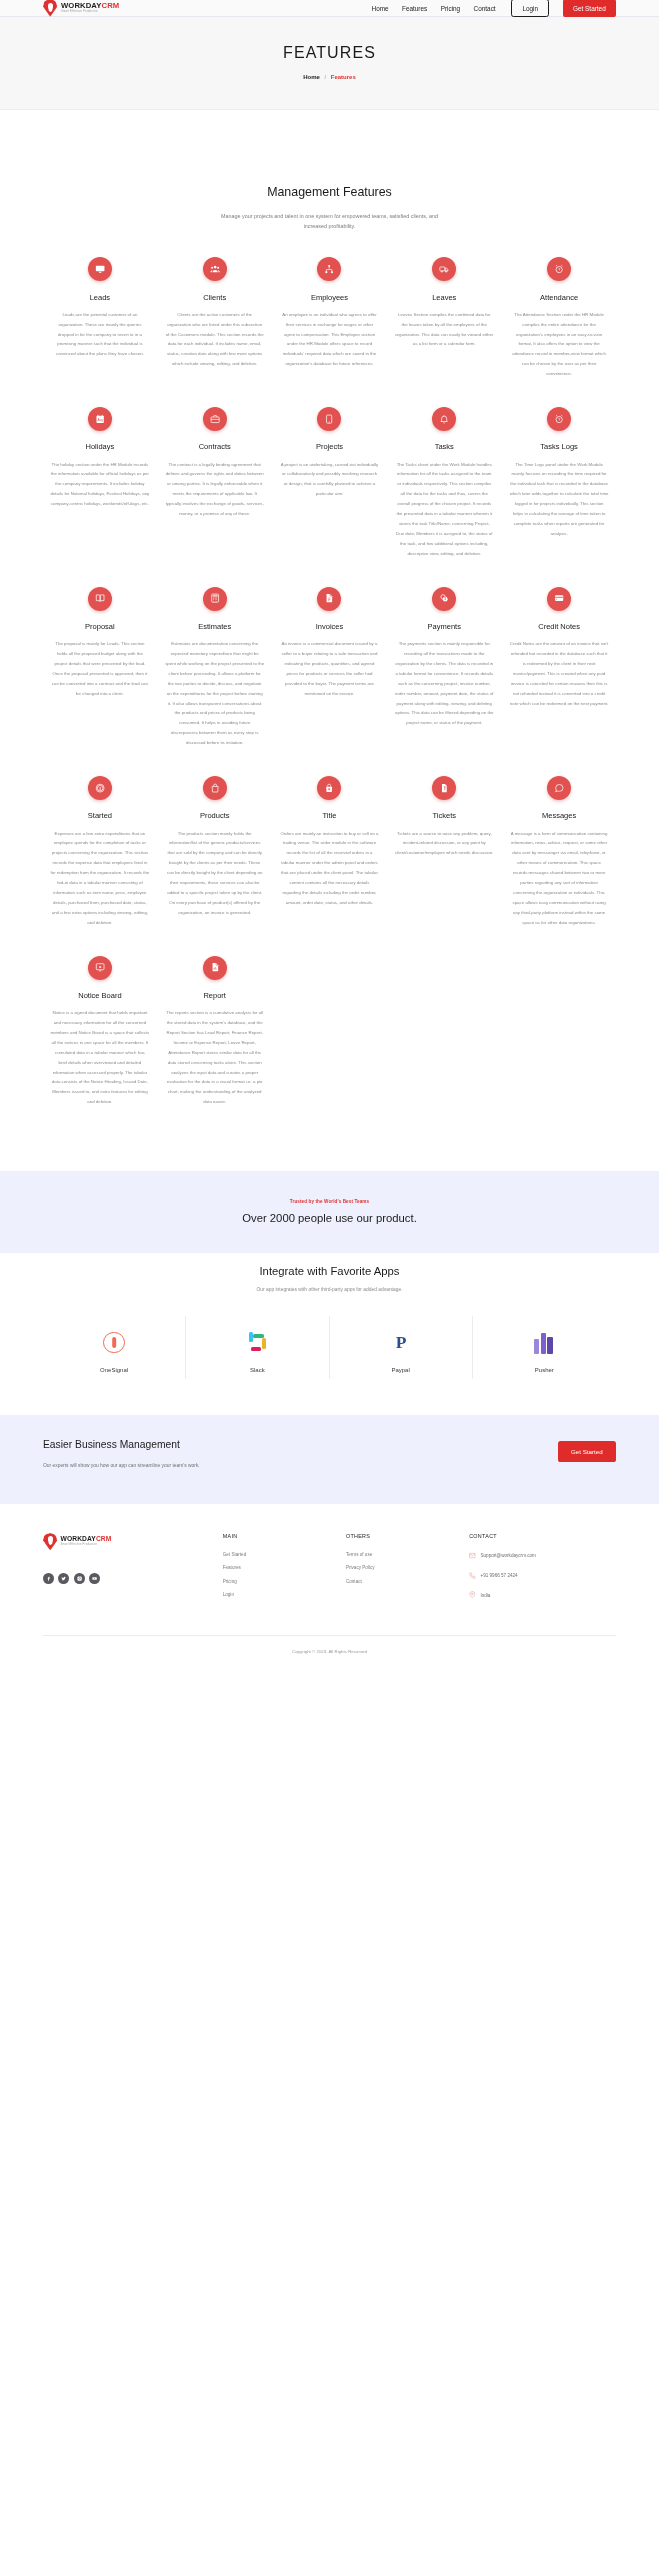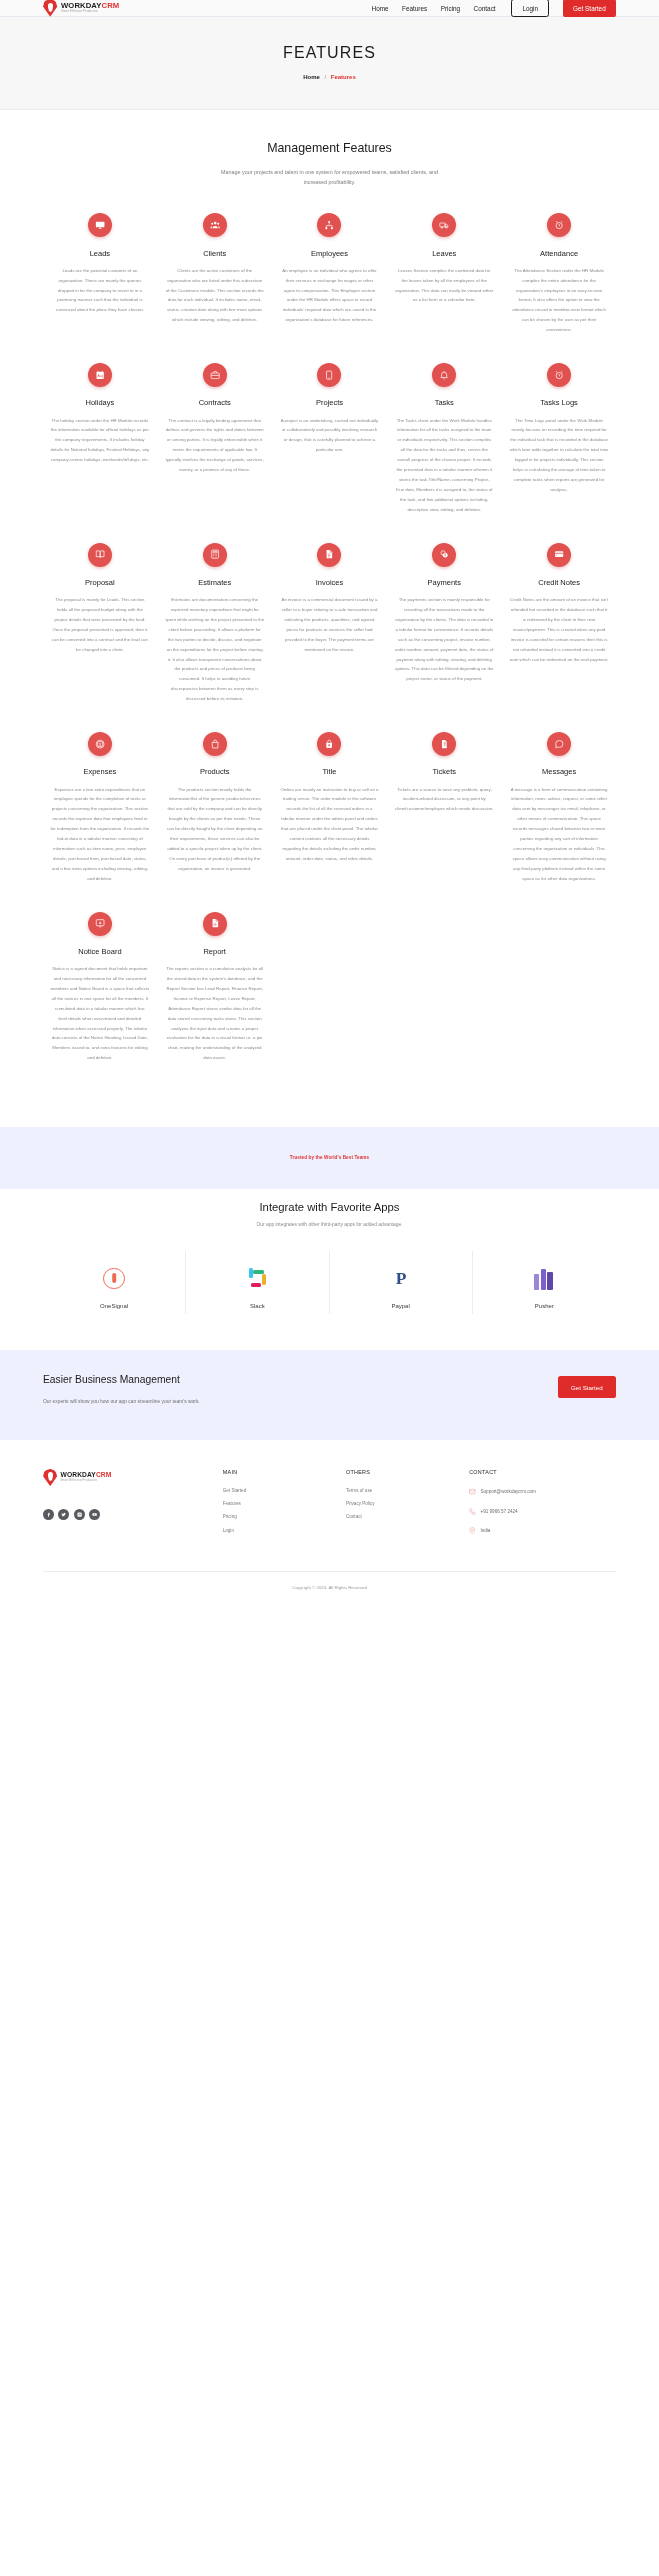--- a/index.html
+++ b/index.html
@@ -67,21 +67,21 @@
     margin-top: 12.4px; font-size: 6px; display: flex;
     justify-content: center; align-items: center; gap: 4.6px;
   }
   .crumbs a { color: #1d1d1d; text-decoration: none; font-weight: bold; }
   .crumbs .sep { color: #9b9b9b; }
   .crumbs .cur { color: #e03131; font-weight: bold; }
 
   
   .features { padding: 31px 43px 36px; }
   .sec-title {
-    text-align: center; font-size: 12.4px; font-weight: 400; color: #1b1b1b;
+    text-align: center; font-size: 12.4px; font-weight: 400; color: #1b1b1b; margin-top: 44px;
   }
   .sec-sub {
     text-align: center; font-size: 5.4px; color: #7d7d7d;
     max-width: 222px; margin: 11.3px auto 0; line-height: 1.9;
   }
   .grid {
     display: grid; grid-template-columns: repeat(5, 1fr);
     column-gap: 1px; margin-top: 26px;
   }
   .card { text-align: center; padding: 0 7.2px 28px; }
@@ -380,21 +380,21 @@
         <div class="card-desc">Credit Notes are the amount of an invoice that isn't refunded but recorded in the database such that it is redeemed by the client in their next invoice/payment. This is created when any paid invoice is canceled for certain reasons then this is not refunded instead it is converted into a credit note which can be redeemed on the next payment.</div>
       </div>
       <div class="card">
         <div class="card-icon">
           <svg viewBox="0 0 24 24">
             <circle cx="12" cy="12" r="9.2"></circle>
             <circle cx="12" cy="12" r="6.4"></circle>
             <text x="12" y="15.2" font-size="8" text-anchor="middle" fill="#fff" stroke="none" font-family="Liberation Sans, sans-serif">$</text>
           </svg>
         </div>
-        <div class="card-title">Expenses</div>
+        <div class="card-title">Started</div>
         <div class="card-desc">Expenses are a few extra expenditures that an employee spends for the completion of tasks or projects concerning the organization. This section records the expense data that employees feed in for redemption from the organization. It records the fed-in data in a tabular manner consisting of information such as item name, price, employee details, purchased from, purchased date, status, and a few extra options including viewing, editing, and deletion.</div>
       </div>
       <div class="card">
         <div class="card-icon">
           <svg viewBox="0 0 24 24">
             <path d="M5 8h14l-1 13H6z"></path>
             <path d="M8.5 8V6a3.5 3.5 0 0 1 7 0v2"></path>
           </svg>
         </div>
         <div class="card-title">Products</div>
@@ -450,20 +450,21 @@
           </svg>
         </div>
         <div class="card-title">Report</div>
         <div class="card-desc">The reports section is a cumulative analysis for all the stored data in the system's database, and the Report Section has Lead Report, Finance Report, Income or Expense Report, Leave Report, Attendance Report stores similar data for all the data stored concerning tasks alone. This section analyzes the input data and curates a proper evaluation for the data in a visual format i.e. a pie chart, making the understanding of the analyzed data easier.</div>
       </div>
     </div>
 </div>
 
 <div class="proof">
   <div class="kicker">Trusted by the World's Best Teams</div>
+  <h2>Over 2000 people use our product.</h2>
 </div>
 
 <div class="integr">
   <h2>Integrate with Favorite Apps</h2>
   <p>Our app integrates with other third-party apps for added advantage.</p>
   <div class="apps">
     <div class="app">
       <div class="app-logo">
           <div class="onesignal"></div>
         </div>

